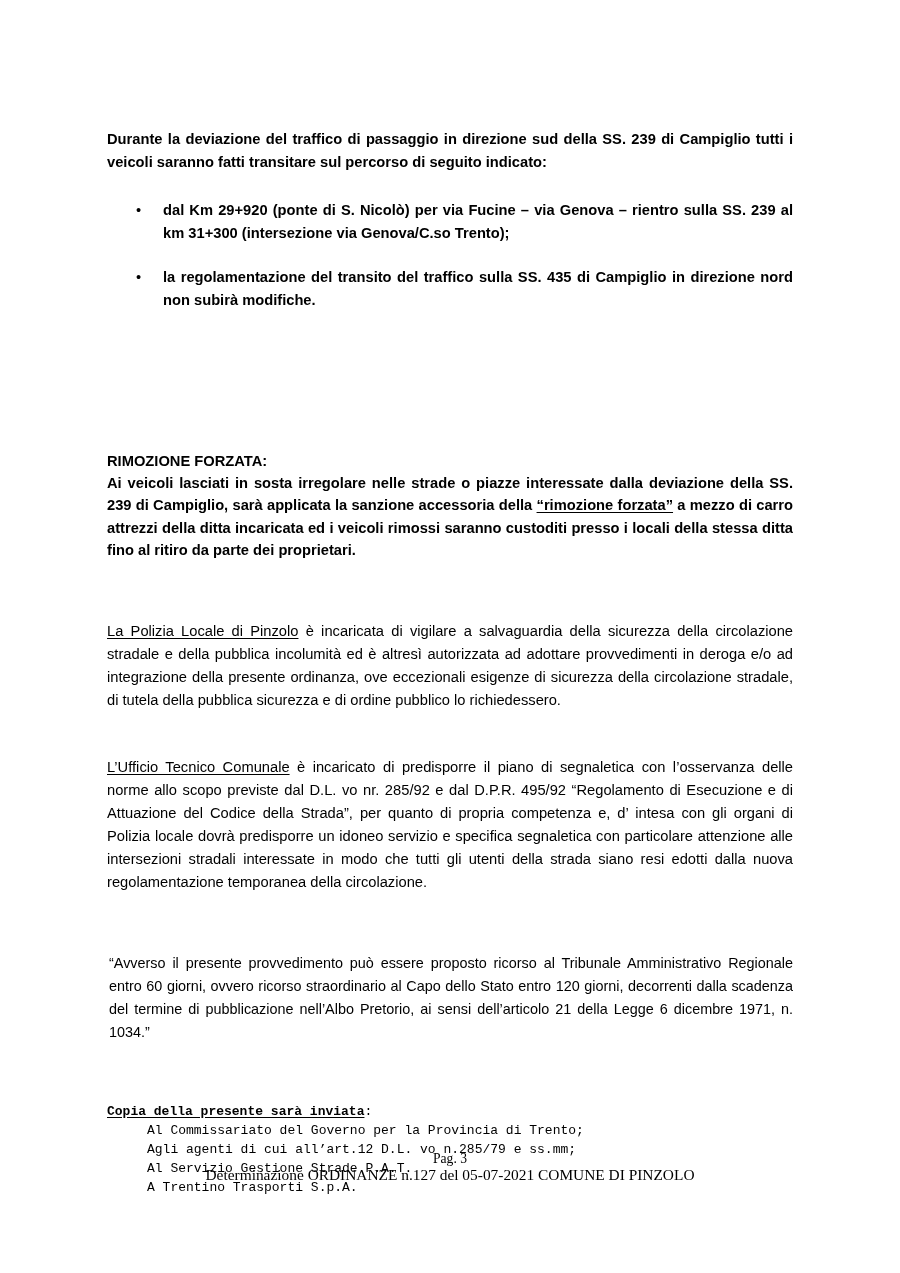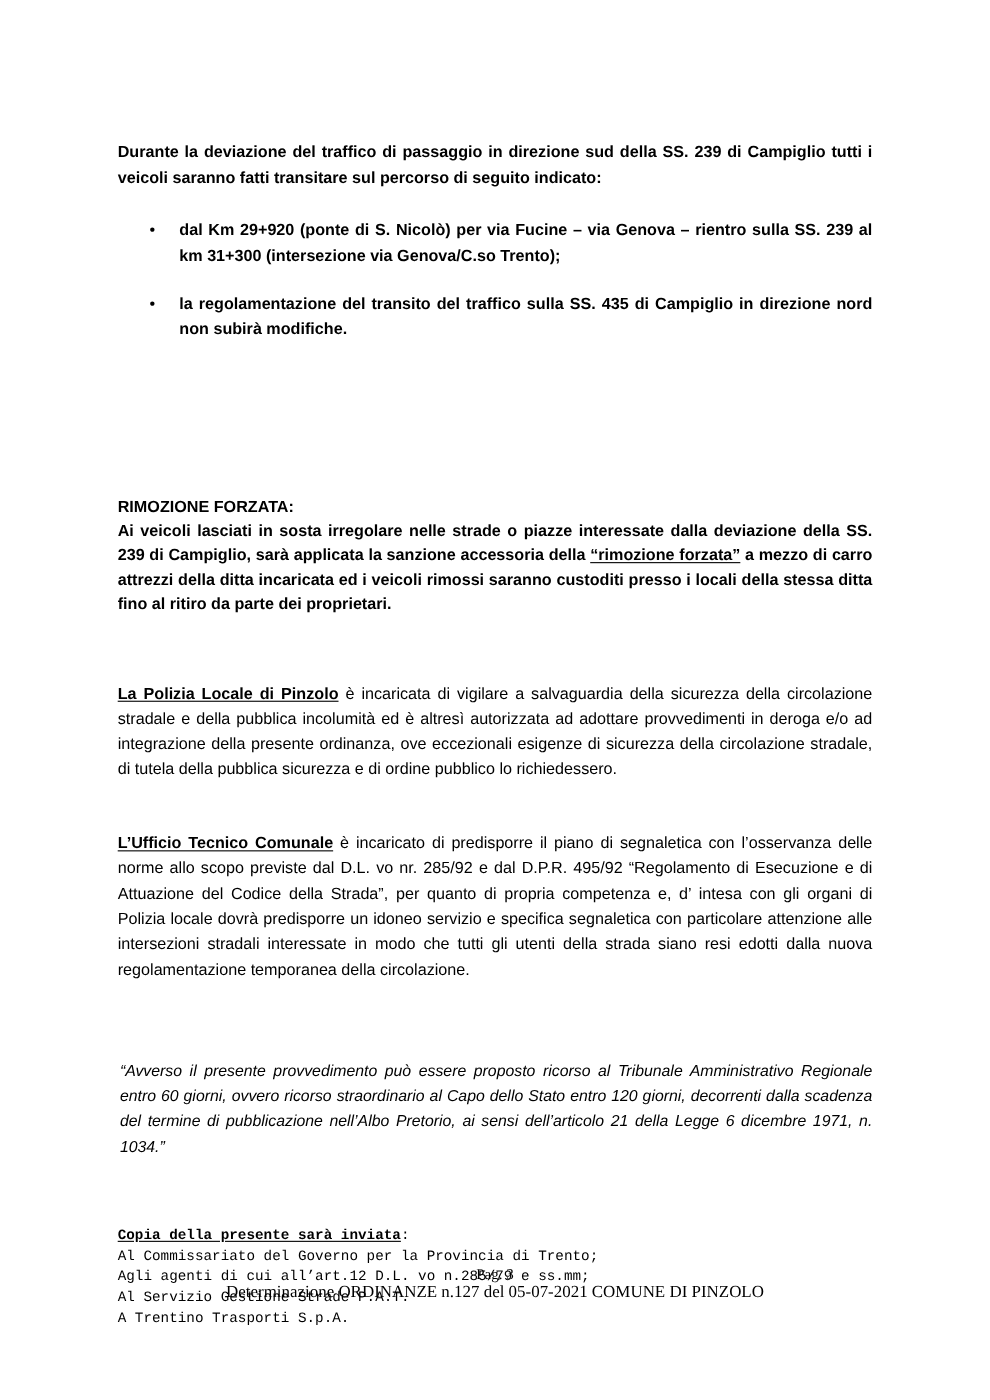--- a/index.html
+++ b/index.html
@@ -26,21 +26,21 @@
   .content {
     position: absolute;
     left: 107px;
     top: 128px;
     width: 686px;
   }
   p, div.block {
     margin: 0;
   }
   .bold {
-    font-weight: bold;
+    font-weight: normal;
   }
   .ul {
     text-decoration: underline;
     text-underline-offset: 2px;
   }
   
   .intro {
     font-weight: bold;
     text-align: justify;
     font-size: 14.7px;
@@ -89,38 +89,37 @@
     font-size: 14.7px;
     line-height: 22.4px;
   }
   .para-reg {
     font-weight: normal;
     text-align: justify;
     font-size: 14.7px;
     line-height: 23px;
   }
   .quote {
-    font-style: italic;
     text-align: justify;
     font-size: 14.4px;
     line-height: 23px;
     padding-left: 2px;
-    margin-top: 11px;
   }
   .copia {
     font-size: 13px;
     line-height: 19px;
     text-align: left;
     font-family: Liberation Mono, monospace;
   }
   .copia .title {
     font-weight: bold;
   }
   .copia .line {
     font-weight: normal;
+    margin-left: 40px;
   }
   .footer {
     position: absolute;
     left: 0;
     width: 900px;
     text-align: center;
     font-family: "Liberation Serif", serif;
   }
   .footer-doc {
     top: 1166px;

